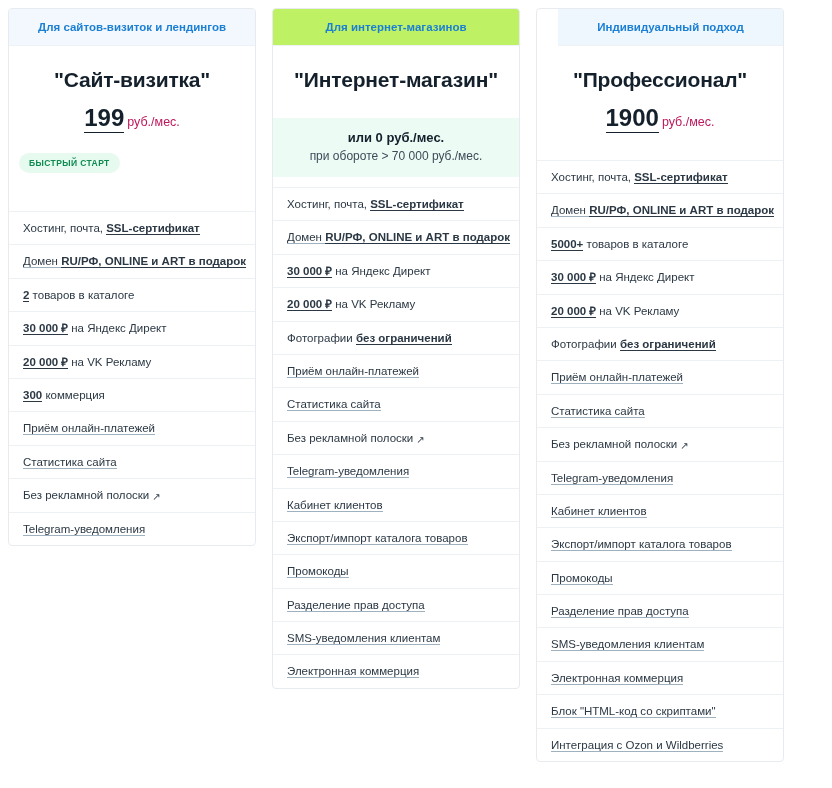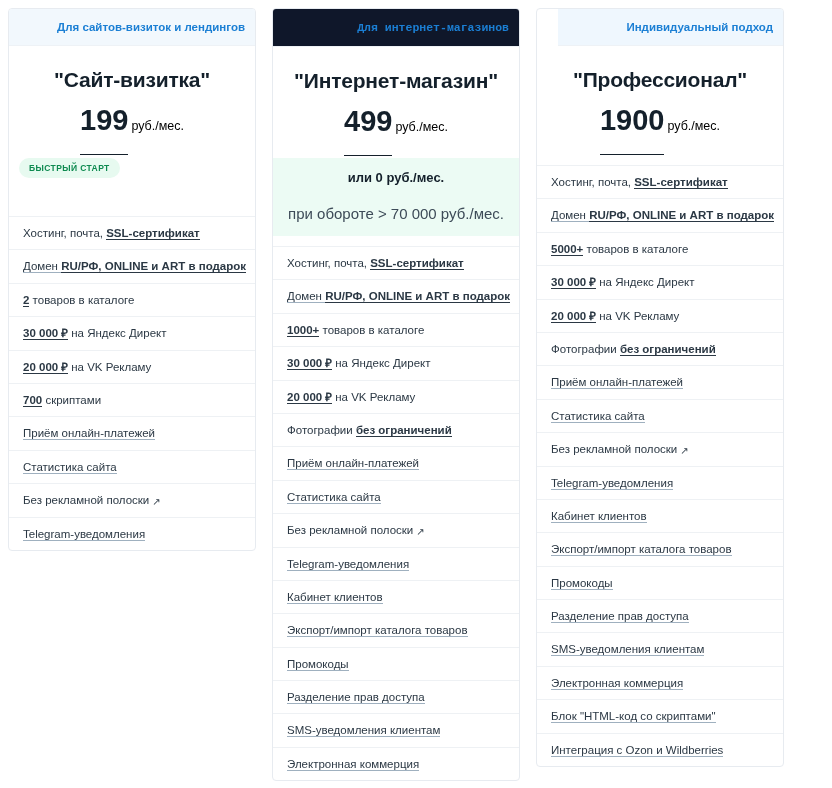--- a/index.html
+++ b/index.html
@@ -23,53 +23,53 @@
   .plan {
     width: 248px;
     background: #ffffff;
     border: 1px solid #e7ebf0;
     border-radius: 4px;
     overflow: hidden;
     box-shadow: 0 0 0 0 rgba(0,0,0,0);
   }
   .plan-header {
     padding: 12px 10px;
-    text-align: right;
+    text-align: center;
     font-size: 11.5px;
     font-weight: bold;
     color: #1b7fd4;
     background: #f2f8fd;
     border-bottom: 1px solid #eef2f6;
   }
-  .plan-header.blue-mid { background: #0f172a; font-family: Liberation Mono, monospace; }
+  .plan-header.blue-mid { background: #bef264; }
   .plan-header.blue-light { background: #eff7fe; margin-left: 21px; }
 
   .plan-title {
     text-align: center;
     font-size: 21px;
     font-weight: bold;
     color: #14202b;
     padding: 22px 10px 12px 10px;
     letter-spacing: -0.2px;
   }
   .price-row {
     text-align: center;
     padding: 0 10px 6px 10px;
     white-space: nowrap;
   }
   .price-amount {
-    font-size: 29px;
+    font-size: 24px;
     font-weight: bold;
     color: #14202b;
     border-bottom: 1px solid #14202b;
-    padding-bottom: 18px;
+    padding-bottom: 1px;
   }
   .price-unit {
     font-size: 12.5px;
-    color: #000000;
+    color: #be185d;
     margin-left: 3px;
     margin-top: 43px;
   }
   .badge-row {
     text-align: left;
     padding: 14px 10px 16px 10px;
     min-height: 30px;
   }
   .badge {
     display: inline-block;
@@ -85,24 +85,24 @@
   .alt-price {
     background: #ecfbf4;
     padding: 12px 10px 14px 10px;
     text-align: center;
     margin-bottom: 10px;
   }
   .alt-price .alt-main {
     font-size: 13px;
     font-weight: bold;
     color: #14202b;
-    margin-bottom: 20px;
+    margin-bottom: 4px;
   }
   .alt-price .alt-sub {
-    font-size: 15px;
+    font-size: 12px;
     color: #3d4b58;
   }
   .spacer-lg { height: 22px; }
   .features { border-top: 1px solid #eef1f4; }
   .feature {
     font-size: 11.5px;
     color: #2b3844;
     padding: 9px 14px;
     border-bottom: 1px solid #eef1f4;
     line-height: 1.25;
@@ -135,43 +135,39 @@
     <div class="badge-row">
       <span class="badge">Быстрый старт</span>
     </div>
     <div class="spacer-lg"></div>
     <div class="features">
         <div class="feature"><span>Хостинг, почта, </span><span class="bu">SSL-сертификат</span></div>
         <div class="feature"><span class="link">Домен </span><span class="bu">RU/РФ, ONLINE и ART в подарок</span></div>
         <div class="feature"><span class="bu">2</span><span> товаров в каталоге</span></div>
         <div class="feature"><span class="bu">30 000 ₽</span><span> на Яндекс Директ</span></div>
         <div class="feature"><span class="bu">20 000 ₽</span><span> на VK Рекламу</span></div>
-        <div class="feature"><span class="bu">700</span><span> скриптами</span></div>
+        <div class="feature"><span class="bu">300</span><span> коммерция</span></div>
         <div class="feature"><span class="link">Приём онлайн-платежей</span></div>
         <div class="feature"><span class="link">Статистика сайта</span></div>
         <div class="feature"><span>Без рекламной полоски</span><span class="ext-icon">↗</span></div>
         <div class="feature"><span class="link">Telegram-уведомления</span></div>
       </div>
   </div>
 
   <div class="plan">
     <div class="plan-header blue-mid">Для интернет-магазинов</div>
     <div class="plan-title">"Интернет-магазин"</div>
-    <div class="price-row">
-      <span class="price-amount">499</span><span class="price-unit">руб./мес.</span>
-    </div>
     <div class="badge-row" style="min-height:14px;padding:6px 10px 6px 10px;"></div>
     <div class="alt-price">
       <div class="alt-main">или 0 руб./мес.</div>
       <div class="alt-sub">при обороте &gt; 70 000 руб./мес.</div>
     </div>
     <div class="features">
         <div class="feature"><span>Хостинг, почта, </span><span class="bu">SSL-сертификат</span></div>
         <div class="feature"><span class="link">Домен </span><span class="bu">RU/РФ, ONLINE и ART в подарок</span></div>
-        <div class="feature"><span class="bu">1000+</span><span> товаров в каталоге</span></div>
         <div class="feature"><span class="bu">30 000 ₽</span><span> на Яндекс Директ</span></div>
         <div class="feature"><span class="bu">20 000 ₽</span><span> на VK Рекламу</span></div>
         <div class="feature"><span>Фотографии </span><span class="bu">без ограничений</span></div>
         <div class="feature"><span class="link">Приём онлайн-платежей</span></div>
         <div class="feature"><span class="link">Статистика сайта</span></div>
         <div class="feature"><span>Без рекламной полоски</span><span class="ext-icon">↗</span></div>
         <div class="feature"><span class="link">Telegram-уведомления</span></div>
         <div class="feature"><span class="link">Кабинет клиентов</span></div>
         <div class="feature"><span class="link">Экспорт/импорт каталога товаров</span></div>
         <div class="feature"><span class="link">Промокоды</span></div>

